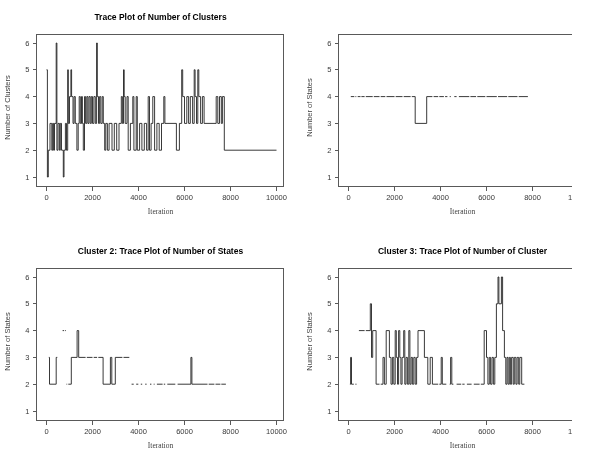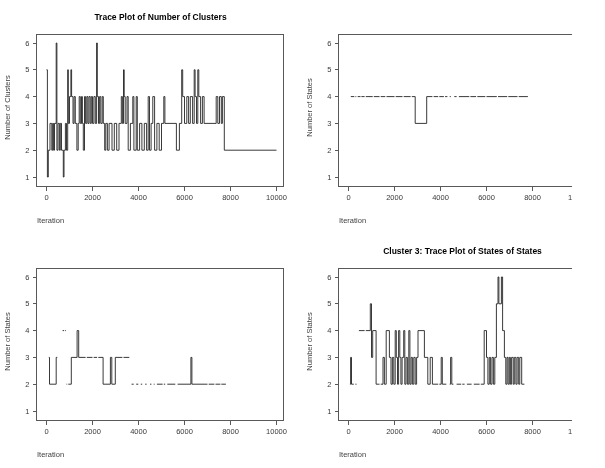--- a/index.html
+++ b/index.html
@@ -23,23 +23,25 @@
   .ylabel{
     position:absolute;
     left:-63px;top:103px;
     width:140px;
     text-align:center;
     font-size:7.5px;color:#404040;
     transform:rotate(-90deg);
     white-space:nowrap;
   }
   .xlabel{
-    position:absolute;top:216px;left:37px;width:247px;
+    position:absolute;top:207px;left:37px;width:247px;
+    text-align:center;
     font-size:7.5px;color:#404040;
     white-space:nowrap;
+    font-family:Liberation Serif, serif;
   }
   .plot-svg{position:absolute;left:0;top:0;}
   .plot-svg text{
     font-family:"Liberation Sans", sans-serif;
     font-size:7.5px;
     fill:#383838;
   }
 </style>
 </head>
 <body>
@@ -107,20 +109,21 @@
         <line x1="32.5" y1="69.8" x2="36.5" y2="69.8" stroke="#595959" stroke-width="1" shape-rendering="crispEdges"></line>
         <text x="29.5" y="72.3" text-anchor="end">5</text>
         <line x1="32.5" y1="43" x2="36.5" y2="43" stroke="#595959" stroke-width="1" shape-rendering="crispEdges"></line>
         <text x="29.5" y="45.5" text-anchor="end">6</text>
         <path d="M48.8 96.6 L52.3 96.6 M53.4 96.6 L54.3 96.6 M55.7 96.6 L58.5 96.6 M59.4 96.6 L62.6 96.6 M63.8 96.6 L70.7 96.6 M71.8 96.6 L77.5 96.6 M78.7 96.6 L83.3 96.6 M84.5 96.6 L92.5 96.6 M93.7 96.6 L100.5 96.6 M101.7 96.6 L108.6 96.6 M109.8 96.6 L113.2 96.6 L113.2 96.6 L113.2 123.4 L124.7 123.4 L124.7 123.4 L124.7 96.6 L130.4 96.6 M131.6 96.6 L136.2 96.6 M137.3 96.6 L141.9 96.6 M143.1 96.6 L145.4 96.6 M147.7 96.6 L148.8 96.6 M152.3 96.6 L154.6 96.6 M156.9 96.6 L167.3 96.6 M168.4 96.6 L174.1 96.6 M175.3 96.6 L183.3 96.6 M184.5 96.6 L194.8 96.6 M196.0 96.6 L205.2 96.6 M206.3 96.6 L215.5 96.6 M216.7 96.6 L225.9 96.6 " fill="none" stroke="#222222" stroke-width="0.9"></path>
       </svg>
     <div class="xlabel">Iteration</div>
   </div>
 
   <div class="panel">
+    <div class="plot-title">Cluster 2: Trace Plot of Number of States</div>
     <div class="ylabel">Number of States</div>
     <svg class="plot-svg" width="302" height="234">
         <rect x="36.5" y="34.5" width="247" height="152" fill="none" stroke="#595959" stroke-width="1" shape-rendering="crispEdges"></rect>
         <line x1="46.5" y1="186.5" x2="46.5" y2="190.5" stroke="#595959" stroke-width="1" shape-rendering="crispEdges"></line>
         <text x="46.5" y="199.5" text-anchor="middle">0</text>
         <line x1="92.5" y1="186.5" x2="92.5" y2="190.5" stroke="#595959" stroke-width="1" shape-rendering="crispEdges"></line>
         <text x="92.5" y="199.5" text-anchor="middle">2000</text>
         <line x1="138.5" y1="186.5" x2="138.5" y2="190.5" stroke="#595959" stroke-width="1" shape-rendering="crispEdges"></line>
         <text x="138.5" y="199.5" text-anchor="middle">4000</text>
         <line x1="184.5" y1="186.5" x2="184.5" y2="190.5" stroke="#595959" stroke-width="1" shape-rendering="crispEdges"></line>
@@ -140,21 +143,21 @@
         <line x1="32.5" y1="69.8" x2="36.5" y2="69.8" stroke="#595959" stroke-width="1" shape-rendering="crispEdges"></line>
         <text x="29.5" y="72.3" text-anchor="end">5</text>
         <line x1="32.5" y1="43" x2="36.5" y2="43" stroke="#595959" stroke-width="1" shape-rendering="crispEdges"></line>
         <text x="29.5" y="45.5" text-anchor="end">6</text>
         <path d="M48.8 123.4 L49.5 123.4 L49.5 123.4 L49.5 150.2 L56.2 150.2 L56.2 150.2 L56.2 123.4 L57.3 123.4 M62.6 96.6 L64.0 96.6 M64.9 96.6 L65.8 96.6 M66.5 150.2 L67.2 150.2 M68.3 150.2 L71.3 150.2 L71.3 150.2 L71.3 123.4 L77.1 123.4 L77.1 123.4 L77.1 96.6 L78.7 96.6 L78.7 96.6 L78.7 123.4 L85.6 123.4 M86.8 123.4 L92.5 123.4 M93.7 123.4 L97.1 123.4 M98.3 123.4 L103.1 123.4 L103.1 123.4 L103.1 150.2 L110.4 150.2 L110.4 150.2 L110.4 123.4 L111.8 123.4 L111.8 123.4 L111.8 150.2 L115.3 150.2 L115.3 150.2 L115.3 123.4 L122.4 123.4 M123.5 123.4 L129.3 123.4 M131.6 150.2 L133.7 150.2 M136.2 150.2 L138.3 150.2 M140.8 150.2 L142.2 150.2 M145.2 150.2 L146.6 150.2 M150.0 150.2 L151.4 150.2 M153.7 150.2 L154.6 150.2 M156.9 150.2 L162.6 150.2 M163.8 150.2 L165.2 150.2 M167.3 150.2 L175.3 150.2 M177.6 150.2 L190.9 150.2 L190.9 150.2 L190.9 123.4 L191.9 123.4 L191.9 123.4 L191.9 150.2 L207.5 150.2 M208.7 150.2 L214.4 150.2 M215.5 150.2 L220.4 150.2 M221.3 150.2 L225.9 150.2 " fill="none" stroke="#222222" stroke-width="0.9"></path>
       </svg>
     <div class="xlabel">Iteration</div>
   </div>
 
   <div class="panel">
-    <div class="plot-title">Cluster 3: Trace Plot of States of States</div>
+    <div class="plot-title">Cluster 3: Trace Plot of Number of Cluster</div>
     <div class="ylabel">Number of States</div>
     <svg class="plot-svg" width="303" height="234">
         <rect x="36.5" y="34.5" width="247" height="152" fill="none" stroke="#595959" stroke-width="1" shape-rendering="crispEdges"></rect>
         <line x1="46.5" y1="186.5" x2="46.5" y2="190.5" stroke="#595959" stroke-width="1" shape-rendering="crispEdges"></line>
         <text x="46.5" y="199.5" text-anchor="middle">0</text>
         <line x1="92.5" y1="186.5" x2="92.5" y2="190.5" stroke="#595959" stroke-width="1" shape-rendering="crispEdges"></line>
         <text x="92.5" y="199.5" text-anchor="middle">2000</text>
         <line x1="138.5" y1="186.5" x2="138.5" y2="190.5" stroke="#595959" stroke-width="1" shape-rendering="crispEdges"></line>
         <text x="138.5" y="199.5" text-anchor="middle">4000</text>
         <line x1="184.5" y1="186.5" x2="184.5" y2="190.5" stroke="#595959" stroke-width="1" shape-rendering="crispEdges"></line>

